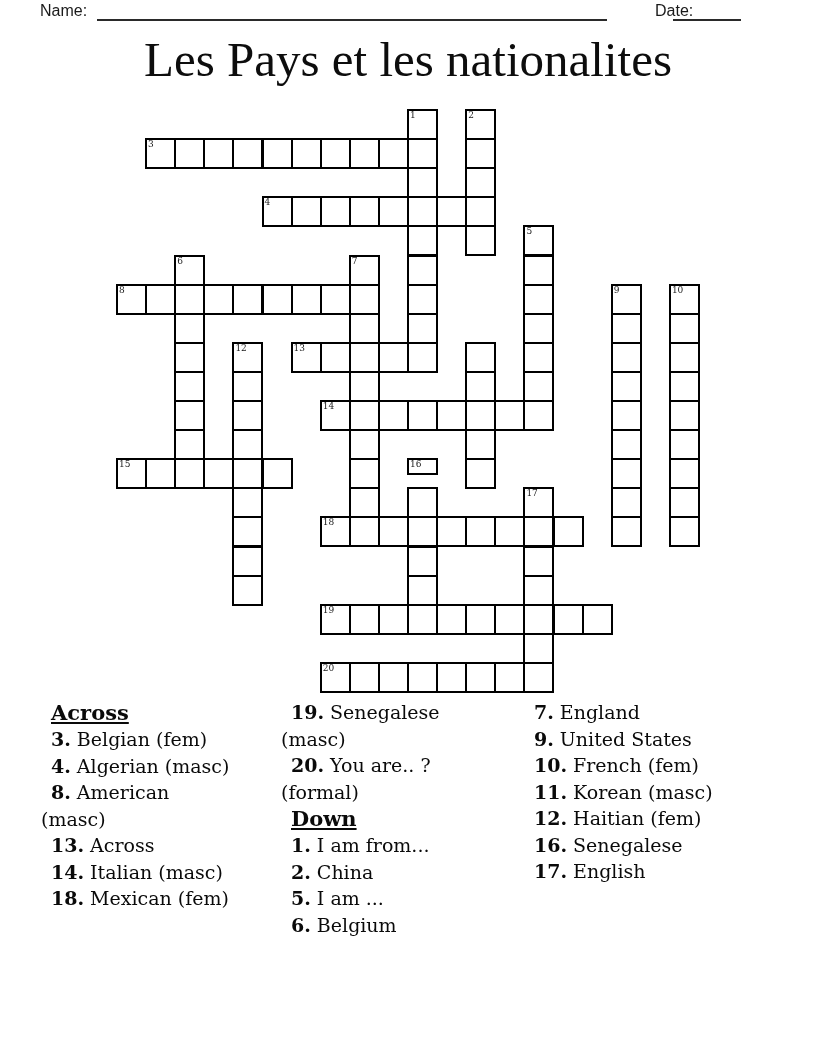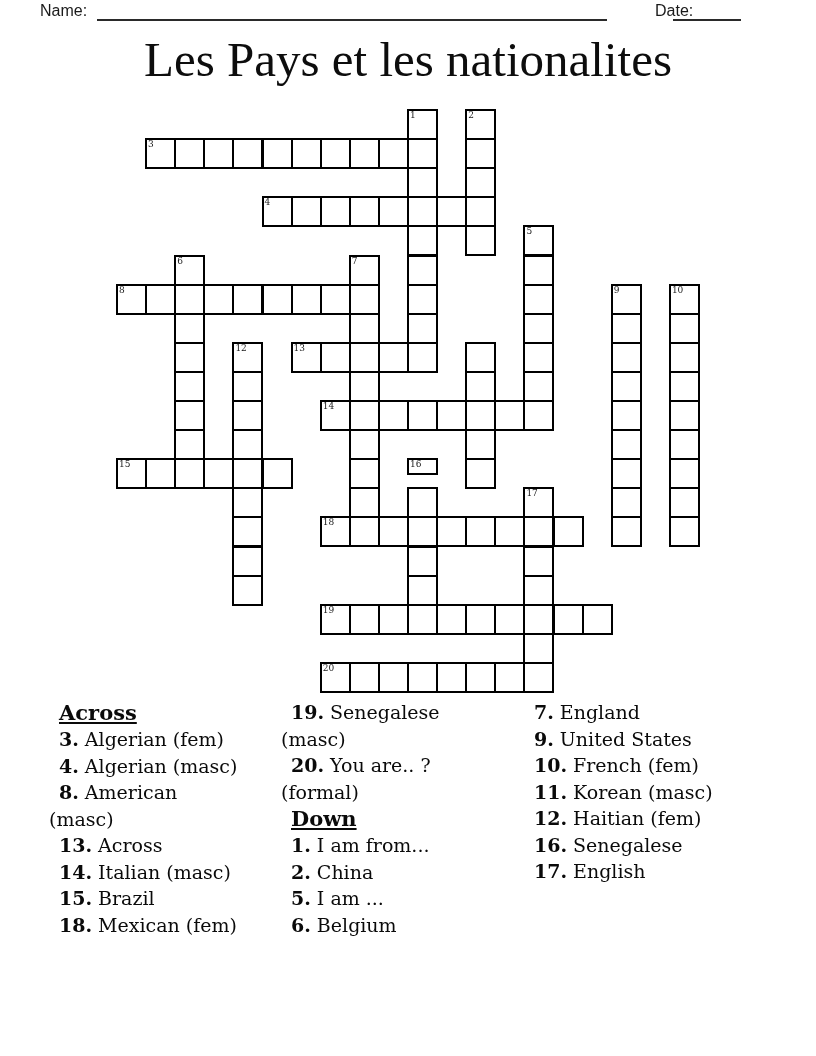--- a/index.html
+++ b/index.html
@@ -68,21 +68,21 @@
   }
   
   .clue-col {
     position: absolute;
     top: 699px;
     font-family: "DejaVu Serif", serif;
     font-size: 19px;
     line-height: 26.5px;
     color: #0a0a0a;
   }
-  .clue-col-1 { left: 41px;  width: 218px; margin-left: 8px; }
+  .clue-col-1 { left: 41px;  width: 218px; }
   .clue-col-2 { left: 281px; width: 224px; }
   .clue-col-3 { left: 524px; width: 240px; }
   .clue-heading {
     font-size: 21px;
     font-weight: bold;
     text-decoration: underline;
     text-indent: 10px;
     line-height: 27px;
     margin: 0;
   }
@@ -289,27 +289,26 @@
       <div class="cell" style="left: 523.4px; top: 487.3px; width: 31.1px; height: 31.1px;">
         <span class="num">17</span>
       </div>
       <div class="cell" style="left: 523.4px; top: 545.5px; width: 31.1px; height: 31.1px;"></div>
       <div class="cell" style="left: 523.4px; top: 574.6px; width: 31.1px; height: 31.1px;"></div>
       <div class="cell" style="left: 523.4px; top: 632.8px; width: 31.1px; height: 31.1px;"></div>
     </div>
 
   <div class="clue-col clue-col-1" id="clue-col-0">
       <h2 class="clue-heading">Across</h2>
-      <p class="clue"><b class="clue-num">3.</b><span class="clue-text">Algerian (fem)</span></p>
+      <p class="clue"><b class="clue-num">3.</b><span class="clue-text">Belgian (fem)</span></p>
       <p class="clue"><b class="clue-num">4.</b><span class="clue-text">Algerian (masc)</span></p>
       <p class="clue"><b class="clue-num">8.</b><span class="clue-text">American
 (masc)</span></p>
       <p class="clue"><b class="clue-num">13.</b><span class="clue-text">Across</span></p>
       <p class="clue"><b class="clue-num">14.</b><span class="clue-text">Italian (masc)</span></p>
-      <p class="clue"><b class="clue-num">15.</b><span class="clue-text">Brazil</span></p>
       <p class="clue"><b class="clue-num">18.</b><span class="clue-text">Mexican (fem)</span></p>
     </div>
   <div class="clue-col clue-col-2" id="clue-col-1">
       <p class="clue"><b class="clue-num">19.</b><span class="clue-text">Senegalese
 (masc)</span></p>
       <p class="clue"><b class="clue-num">20.</b><span class="clue-text">You are.. ?
 (formal)</span></p>
       <h2 class="clue-heading">Down</h2>
       <p class="clue"><b class="clue-num">1.</b><span class="clue-text">I am from...</span></p>
       <p class="clue"><b class="clue-num">2.</b><span class="clue-text">China</span></p>

